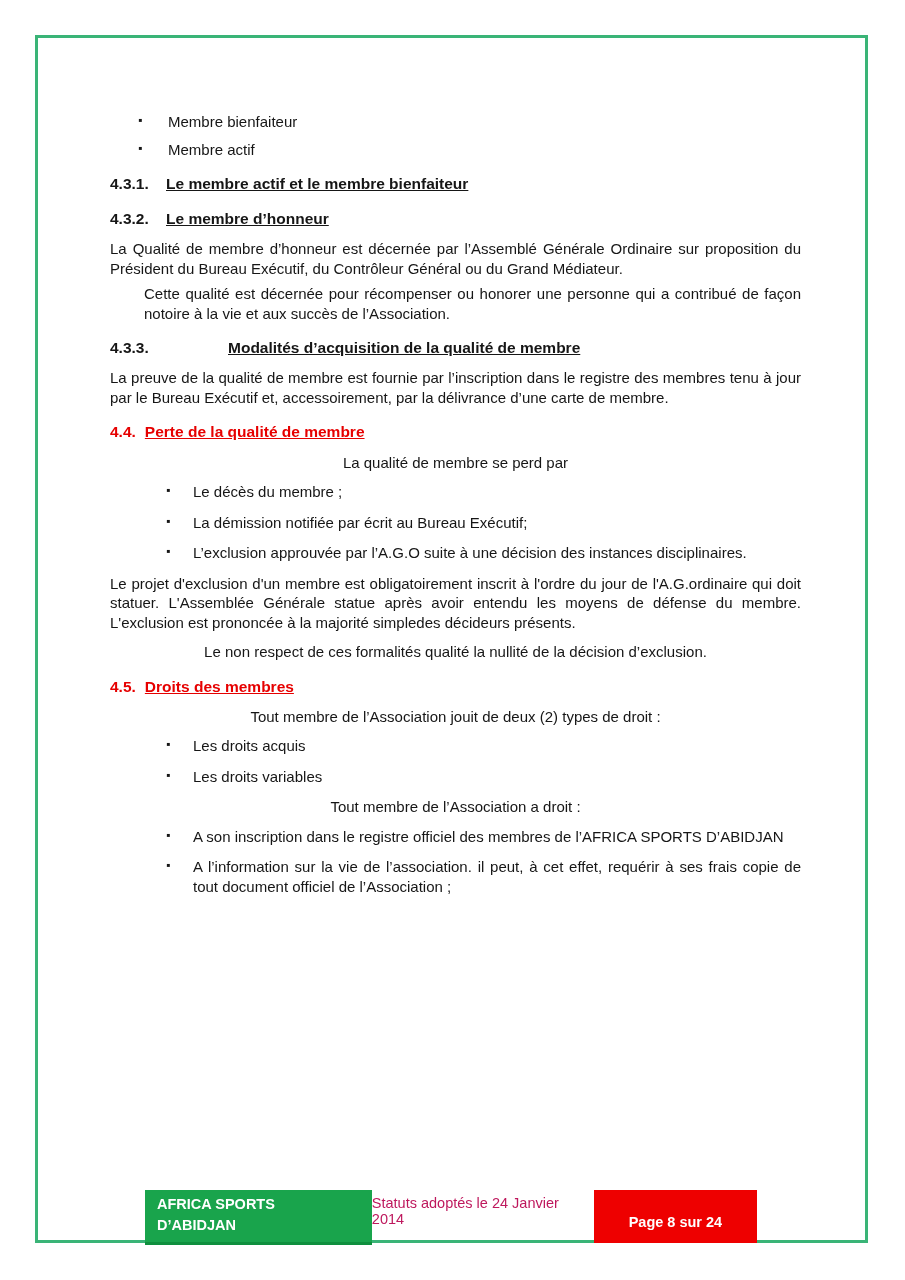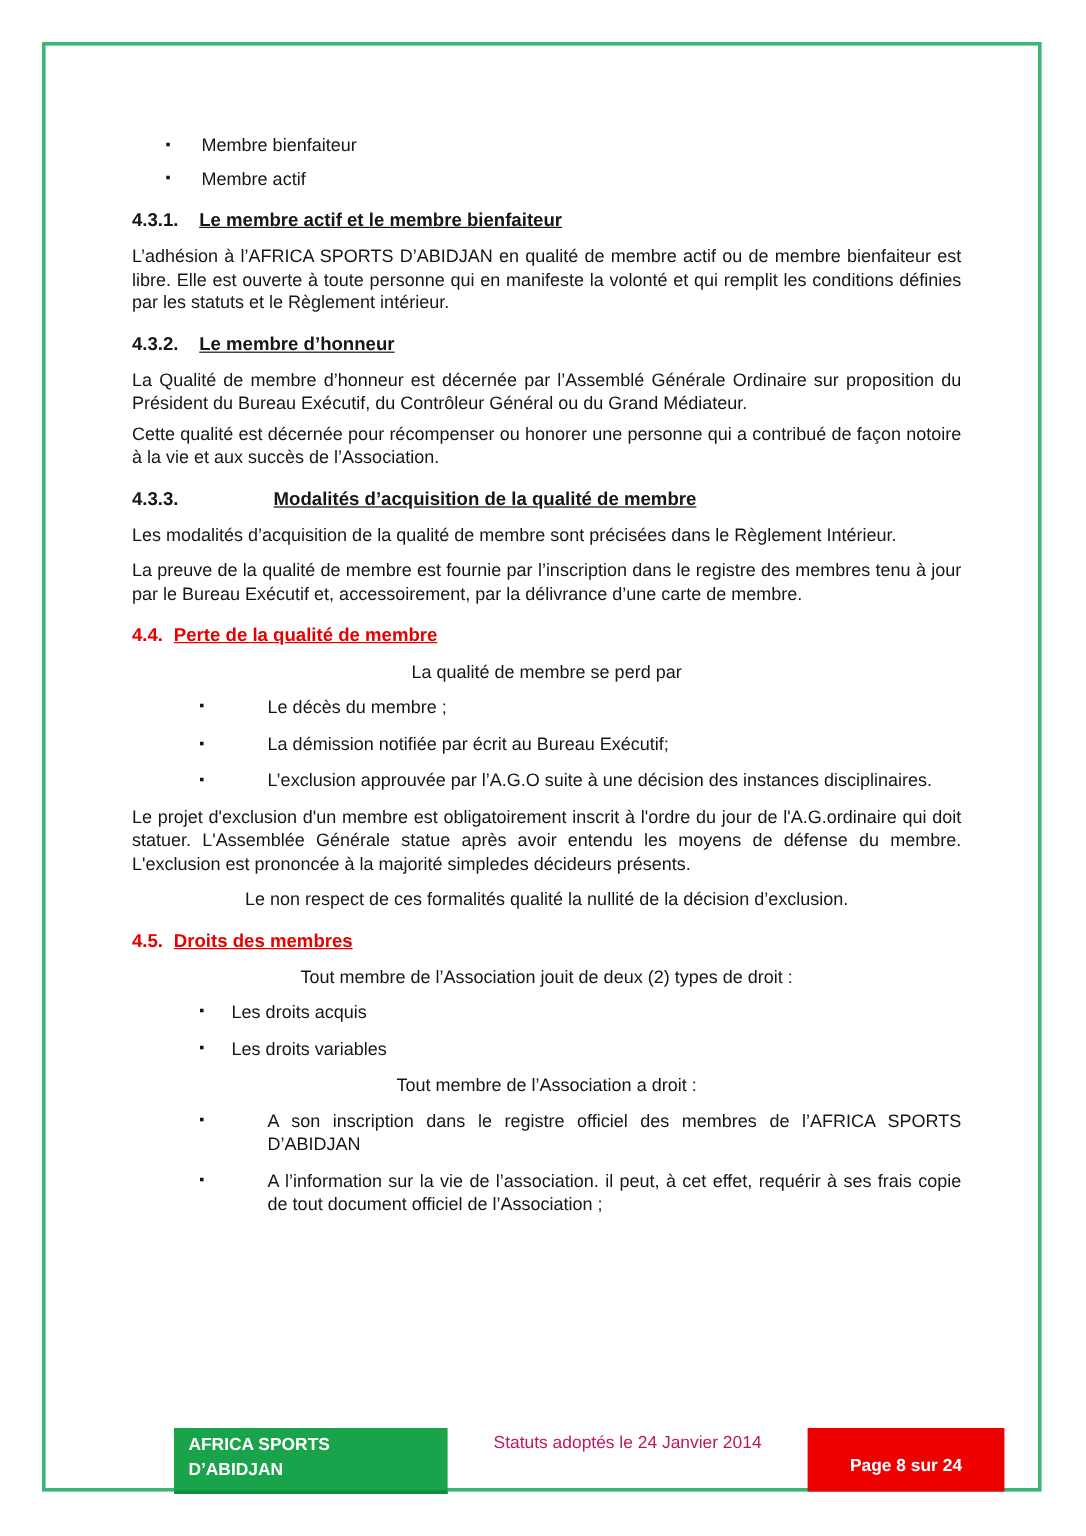--- a/index.html
+++ b/index.html
@@ -28,37 +28,37 @@
   }
   
   .blist{margin:0;padding:0;list-style:none;}
   .bitem{display:flex;margin:3px 0 8px;}
   .bul{flex:0 0 auto;font-size:12px;line-height:inherit;transform:translateY(1px);}
   .lvl1{padding-left:28px;}
   .lvl1 .bul{width:30px;}
   .lvl2{padding-left:56px;}
   .lvl2 .bul{width:27px;}
   .spaced .bitem{margin:9px 0 11px;}
-  .just .btext{text-align:justify;margin-left:30px;}
+  .just .btext{text-align:justify;}
   .btext{flex:1 1 auto;}
   
   .h{font-size:15.5px;font-weight:bold;margin:15px 0 10px;color:var(--ink);}
   .h .title{text-decoration:underline;}
   .h.red{color:var(--red);}
   .h.red .num{margin-right:9px;}
   .h .num{display:inline-block;font-weight:bold;}
   .h.blk1 .num{min-width:56px;}
   .h.blk2 .num{min-width:118px;}
   .sp-top{}
   
   .para{margin:10px 0;text-align:justify;}
   .para.left{text-align:center;}
   
   .footer{
-    position:absolute;left:107px;top:1152px;width:692px;
+    position:absolute;left:107px;top:1152px;width:612px;
     display:flex;justify-content:space-between;align-items:flex-start;
   }
   .fgreen{
     width:228px;background:var(--green-box);color:#ffffff;
     font-weight:bold;font-size:14.5px;line-height:1.45;
     padding:4px 12px 6px;border-bottom:3px solid var(--green-box-dark);
   }
   .fcenter{font-size:14.5px;color:#be185d;padding-top:5px;}
   .fred{
     width:164px;background:var(--redbox);color:#ffffff;
@@ -80,32 +80,30 @@
       <li class="bitem">
         <span class="bul">▪</span>
         <span class="btext">Membre actif</span>
       </li>
     </ul>
 
 
     <h3 class="h blk1">
       <span class="num">4.3.1.</span><span class="title">Le membre actif et le membre bienfaiteur</span>
     </h3>
-    <p class="para">L’adhésion à l’AFRICA SPORTS D’ABIDJAN en qualité de membre actif ou de membre bienfaiteur est libre. Elle est ouverte à toute personne qui en manifeste la volonté et qui remplit les conditions définies par les statuts et le Règlement intérieur.</p>
 
     <h3 class="h blk1">
       <span class="num">4.3.2.</span><span class="title">Le membre d’honneur</span>
     </h3>
     <p class="para" style="margin-bottom:6px;">La Qualité de membre d’honneur est décernée par l’Assemblé Générale Ordinaire sur proposition du Président du Bureau Exécutif, du Contrôleur Général ou du Grand Médiateur.</p>
-    <p class="para" style="margin-top:6px;">Cette qualité est décernée pour récompenser ou honorer une personne qui a contribué de façon notoire à la vie et aux succès de l’Association.</p>
+    <p class="para" style="margin-top:6px;margin-left:34px;">Cette qualité est décernée pour récompenser ou honorer une personne qui a contribué de façon notoire à la vie et aux succès de l’Association.</p>
 
     <h3 class="h blk2">
       <span class="num">4.3.3.</span><span class="title">Modalités d’acquisition de la qualité de membre</span>
     </h3>
-    <p class="para">Les modalités d’acquisition de la qualité de membre sont précisées dans le Règlement Intérieur.</p>
 
     <p class="para">La preuve de la qualité de membre est fournie par l’inscription dans le registre des membres tenu à jour par le Bureau Exécutif et, accessoirement, par la délivrance d’une carte de membre.</p>
 
     <h2 class="h red sp-top">
       <span class="num">4.4.</span><span class="title">Perte de la qualité de membre</span>
     </h2>
     <p class="para left">La qualité de membre se perd par</p>
 
     <ul class="blist lvl2 spaced just">
       <li class="bitem">

